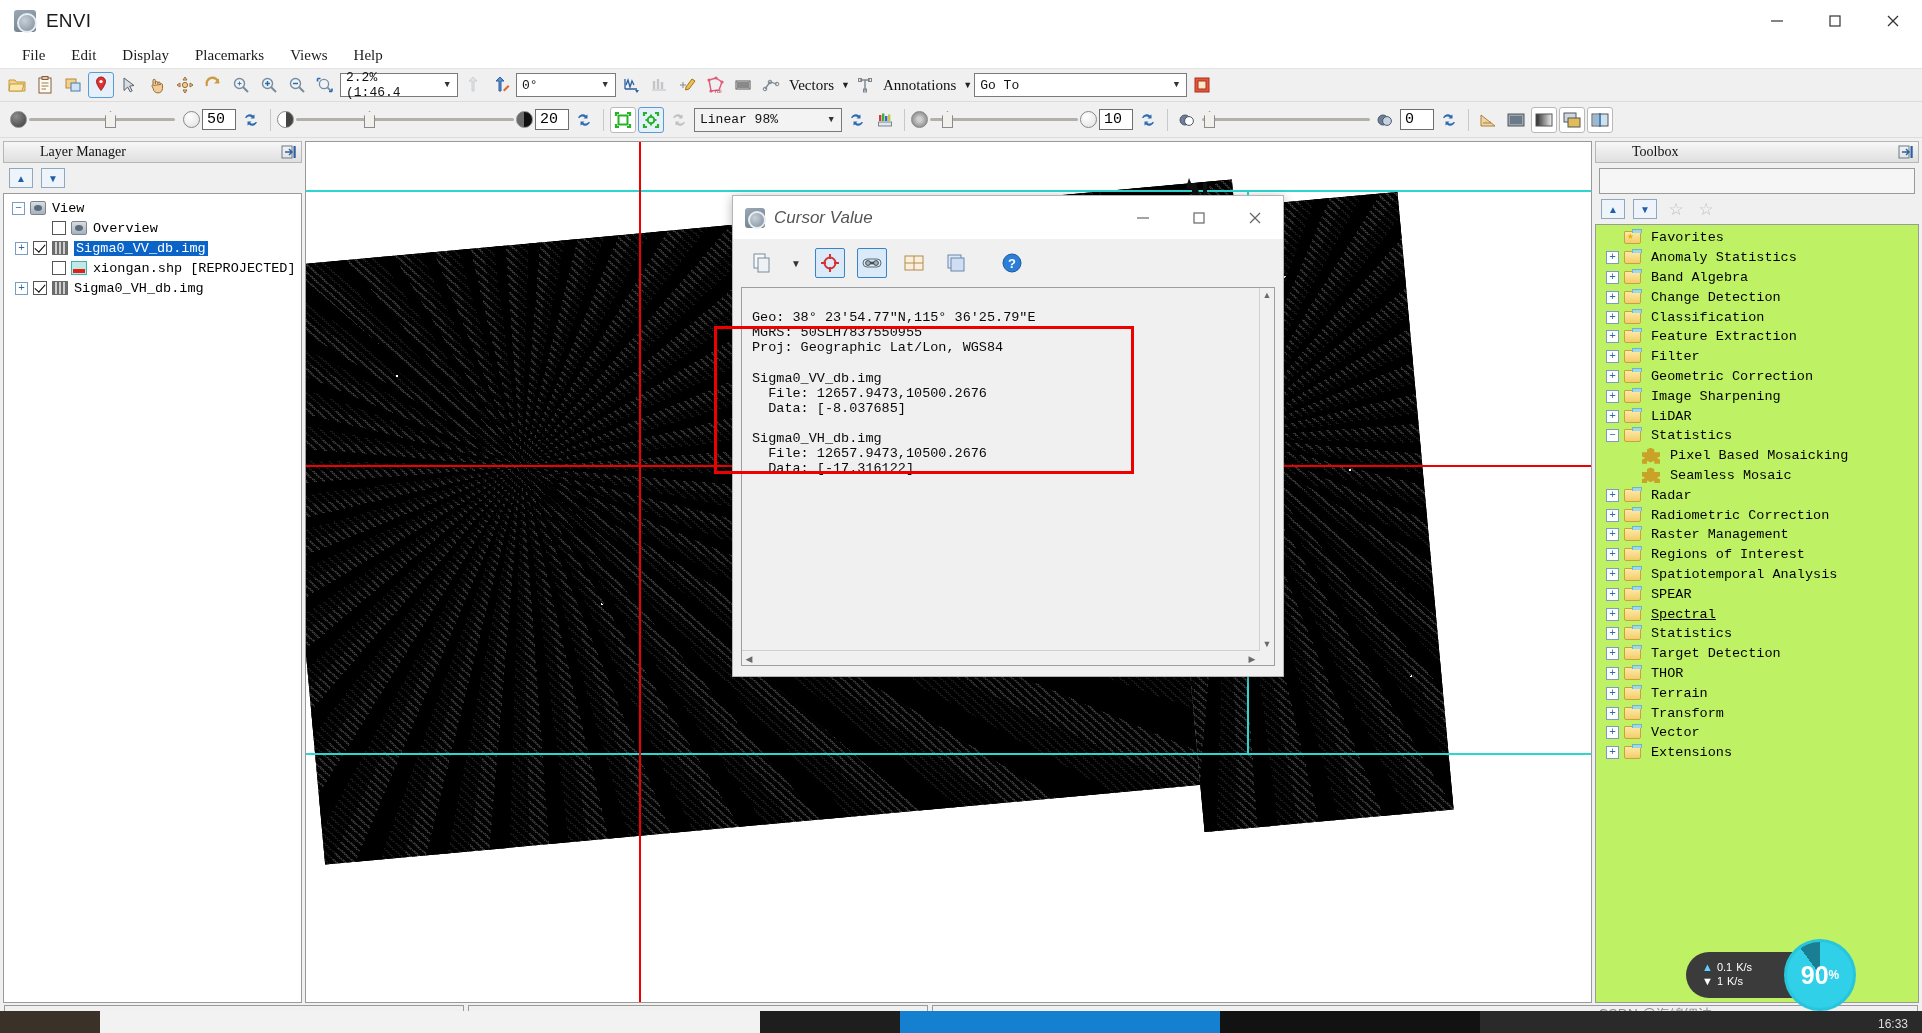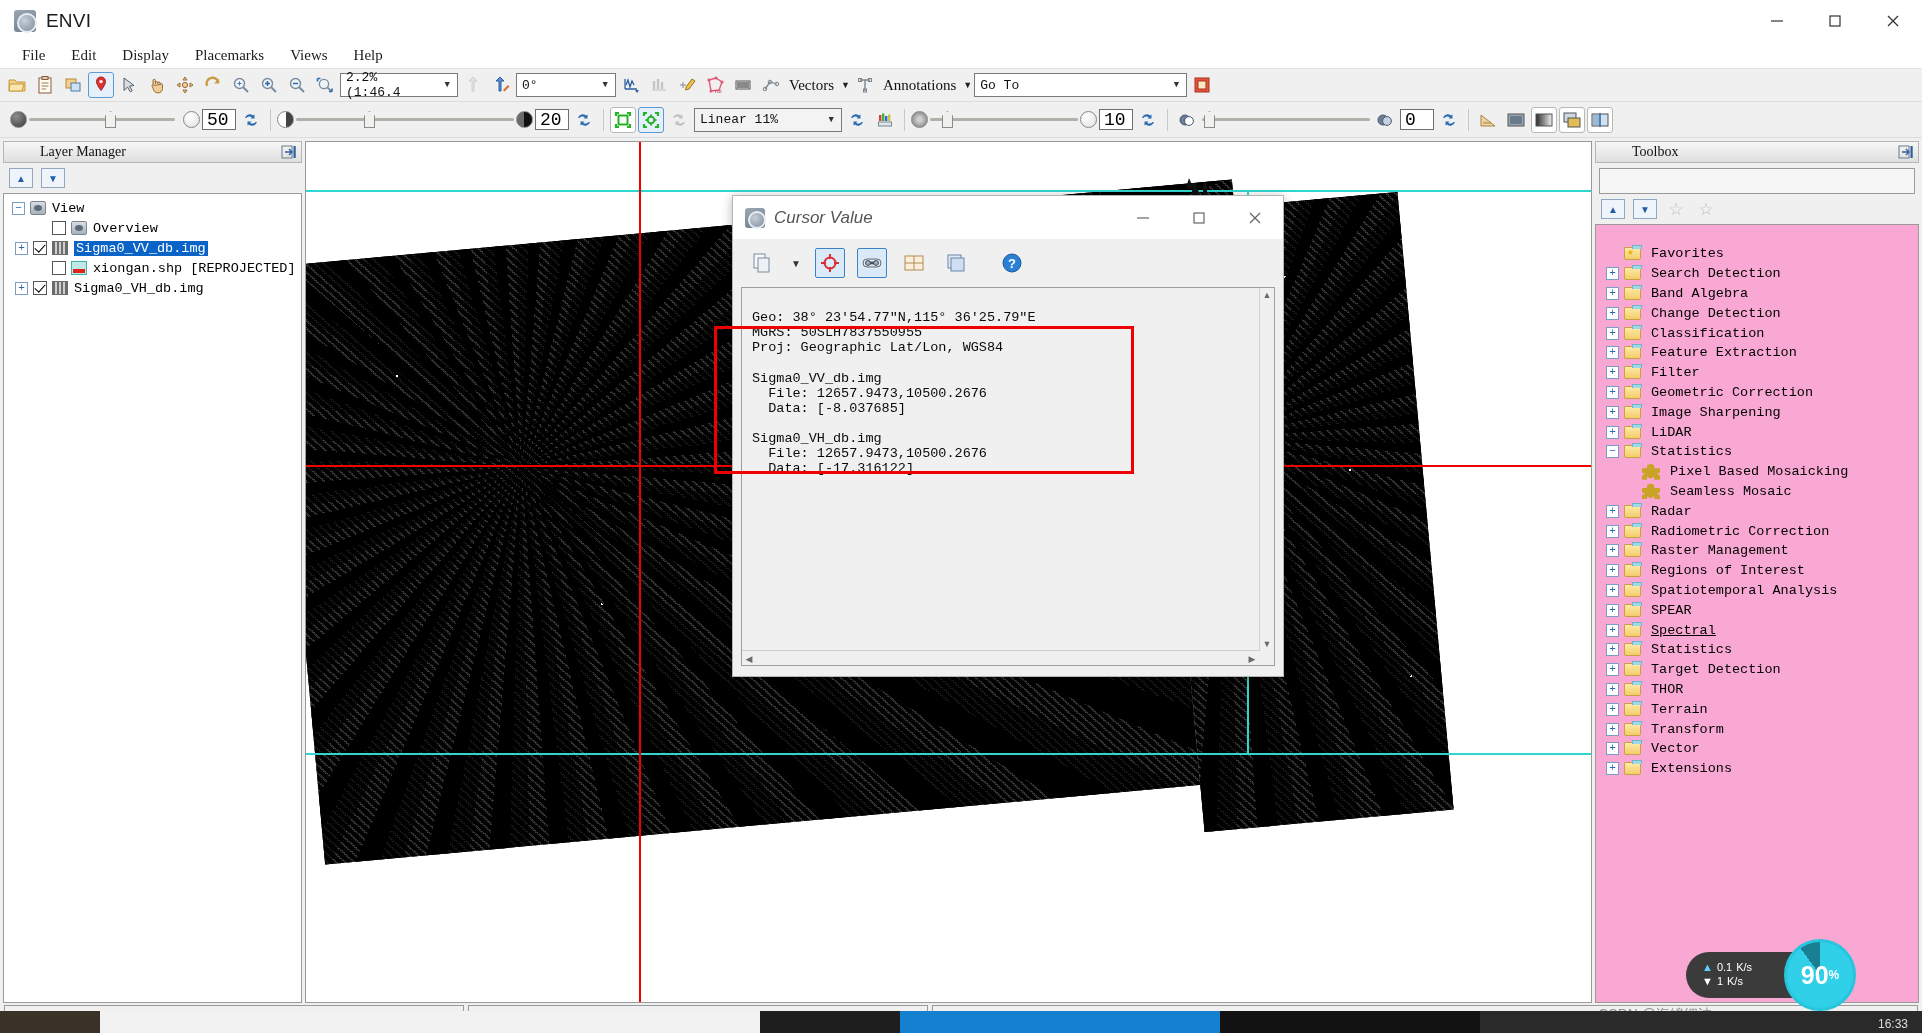--- a/index.html
+++ b/index.html
@@ -73,21 +73,21 @@
     display:flex; align-items:center; padding:0 2px 0 5px;
     font-family:"Liberation Mono", monospace; font-size:13px; color:#111;
   }
   .combo .caret { margin-left:auto; padding:0 5px; color:#333; font-size:9px;}
   .combo.zoom { width:118px; }
   .combo.rot  { width:100px; }
   .combo.goto { width:213px; }
   .combo.stretch { width:148px; background:#f3f3f3;}
   .numbox {
     height:21px; border:1px solid #6f6f6f; background:#fff; min-width:34px;
-    font-family:"Liberation Mono", monospace; font-size:18px;
+    font-family:"Liberation Mono", monospace; font-size:15px;
     display:flex; align-items:center; padding:0 4px; color:#000;
   }
   .slider { display:flex; align-items:center; }
   .slider .track { height:3px; background:#b3b0aa; border-radius:2px; }
   .slider .thumb {
     width:11px; height:17px; background:#f2f0ec;
     border:1px solid #8b8b8b;
     clip-path: polygon(50% 0, 100% 28%, 100% 100%, 0 100%, 0 28%);
     margin:0 -2px;
   }
@@ -261,23 +261,23 @@
     flex:1; height:24px; border:1px solid #9a9a9a; background:#fff;
     font-family:"Liberation Mono", monospace; font-size:13px; color:#8a8a8a;
     padding:0 6px; outline:none;
   }
   .tbx-blank {
     height:26px; margin:5px 4px 0 4px; border:1px solid #9a9a9a; background:#f6f6f6;
   }
   .tbx-toolrow{ height:30px; display:flex; align-items:center; gap:8px; padding:4px 6px;}
   .star { width:22px; height:21px; display:flex; align-items:center; justify-content:center; color:#bdbdbd; font-size:17px;}
   .tbx-tree{
-    flex:1; background:#f9a8d4; border:1px solid #9a9a9a; overflow:hidden;
+    flex:1; background:#bef264; border:1px solid #9a9a9a; overflow:hidden;
     font-family:"Liberation Mono", monospace; font-size:13.5px; color:#000;
-    padding-top:19px;
+    padding-top:3px;
   }
   .tbx-node{ display:flex; align-items:center; height:19.8px; padding-left:10px; white-space:nowrap;}
   .tbx-node.child{ padding-left:46px; }
   .folder {
     width:17px; height:13px; margin-right:6px; flex:0 0 17px; position:relative;
     background:linear-gradient(180deg,#ffe9a8,#f2cd6b);
     border:1px solid #c8a23f; border-radius:1px 2px 2px 2px;
   }
   .folder::before{
     content:""; position:absolute; top:-3px; left:7px; width:8px; height:3px;
@@ -594,21 +594,21 @@
         </svg>
     </div>
     <div class="tb-btn">
       <svg width="18" height="18" viewBox="0 0 18 18" opacity=".4">
           <path d="M3 7a5 5 0 018-2.5l1.5-1v4h-4l1.3-1.2A3.6 3.6 0 004.4 7z" fill="#777"></path>
           <path d="M15 11a5 5 0 01-8 2.5l-1.5 1v-4h4L8.2 11.7A3.6 3.6 0 0013.6 11z" fill="#777"></path>
         </svg>
     </div>
 
     <div class="combo stretch">
-      <span>Linear 11%</span>
+      <span>Linear 98%</span>
       <span class="caret">▼</span>
     </div>
     <div class="tb-btn">
       <svg width="18" height="18" viewBox="0 0 18 18">
           <path d="M3 7a5 5 0 018-2.5l1.5-1v4h-4l1.3-1.2A3.6 3.6 0 004.4 7z" fill="#2b6cb0"></path>
           <path d="M15 11a5 5 0 01-8 2.5l-1.5 1v-4h4L8.2 11.7A3.6 3.6 0 0013.6 11z" fill="#2b6cb0"></path>
         </svg>
     </div>
     <div class="tb-btn">
       <svg width="18" height="18" viewBox="0 0 18 18">
@@ -903,21 +903,21 @@
 
       <div class="tbx-tree">
           <div class="tbx-node">
             <span class="expander blank"></span>
             <span class="folder fav"></span>
             <span style="margin-left: 4px;">Favorites</span>
           </div>
           <div class="tbx-node">
             <span class="expander">+</span>
             <span class="folder"></span>
-            <span style="margin-left: 4px;">Search Detection</span>
+            <span style="margin-left: 4px;">Anomaly Statistics</span>
           </div>
           <div class="tbx-node">
             <span class="expander">+</span>
             <span class="folder"></span>
             <span style="margin-left: 4px;">Band Algebra</span>
           </div>
           <div class="tbx-node">
             <span class="expander">+</span>
             <span class="folder"></span>
             <span style="margin-left: 4px;">Change Detection</span>

